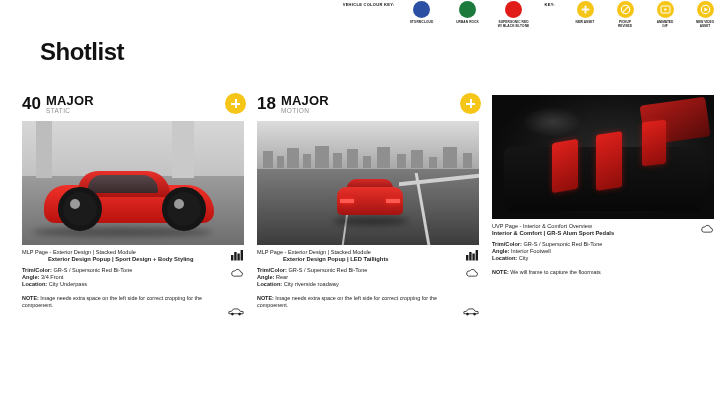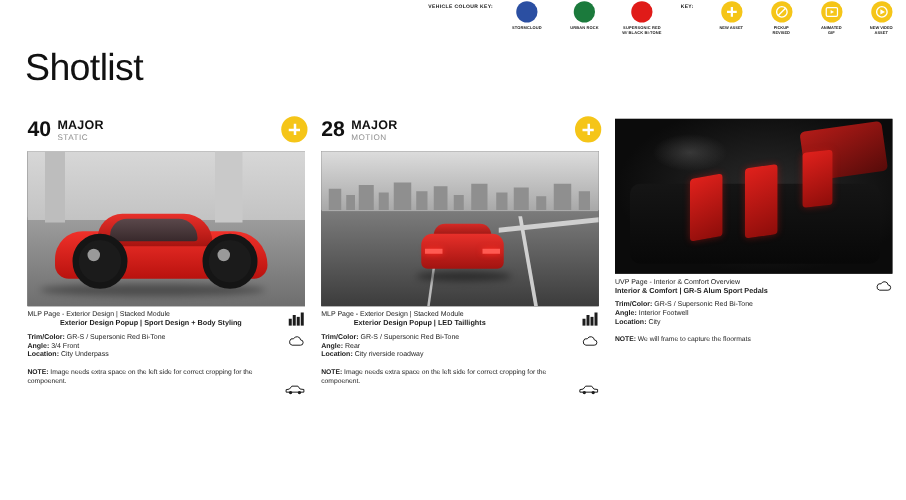--- a/index.html
+++ b/index.html
@@ -42,39 +42,39 @@
     color:#fff;font-size:11px;font-weight:bold;line-height:1;
   }
   .key-circle svg{display:block;}
   .key-label{
     font-size:3.2px;line-height:4.2px;color:#222;
     text-transform:uppercase;font-weight:bold;white-space:pre-line;
   }
 
   
   .page-title{
-    position:absolute;left:20px;top:38px;
-    font-size:30px;font-weight:normal;letter-spacing:-.5px;color:#111;
+    position:absolute;left:40px;top:38px;
+    font-size:24px;font-weight:bold;letter-spacing:-.5px;color:#111;
   }
 
   
   .cards{
     position:absolute;top:95px;left:22px;
     display:flex;gap:13px;
   }
   .card{width:222px;position:relative;}
   .card-head{
     display:flex;align-items:flex-start;height:26px;position:relative;
   }
   .card-num{
     font-size:17px;font-weight:bold;color:#111;line-height:17px;margin-right:5px;
   }
   .card-headtext{padding-top:0px;}
   .card-type{
-    font-size:10px;font-weight:bold;color:#111;line-height:11px;
+    font-size:13px;font-weight:bold;color:#111;line-height:11px;
     letter-spacing:.2px;
   }
   .card-sub{
     font-size:6.5px;color:#8d8d8d;line-height:8px;letter-spacing:.4px;
     margin-top:1px;
   }
   .plus{
     position:absolute;right:-2px;top:-2px;
     width:21px;height:21px;border-radius:50%;background:#f5c518;
     display:flex;align-items:center;justify-content:center;
@@ -349,21 +349,21 @@
       <svg class="note-icon" viewBox="0 0 18 11">
         <path d="M1 8h16V5.6l-3.4-.4-2-2.6H6.2L4 5.2 1 5.8z" fill="none" stroke="#1c1c1c" stroke-width="0.9"></path>
         <circle cx="5" cy="8.4" r="1.5" fill="#1c1c1c"></circle>
         <circle cx="13" cy="8.4" r="1.5" fill="#1c1c1c"></circle>
       </svg>
     </div>
   </div>
 
   <div class="card">
     <div class="card-head">
-      <div class="card-num">28</div>
+      <div class="card-num">18</div>
       <div class="card-headtext">
         <div class="card-type">MAJOR</div>
         <div class="card-sub">MOTION</div>
       </div>
       <div class="plus"></div>
     </div>
 
     <div class="thumb">
       <div class="art2">
         <div class="sky"></div>

